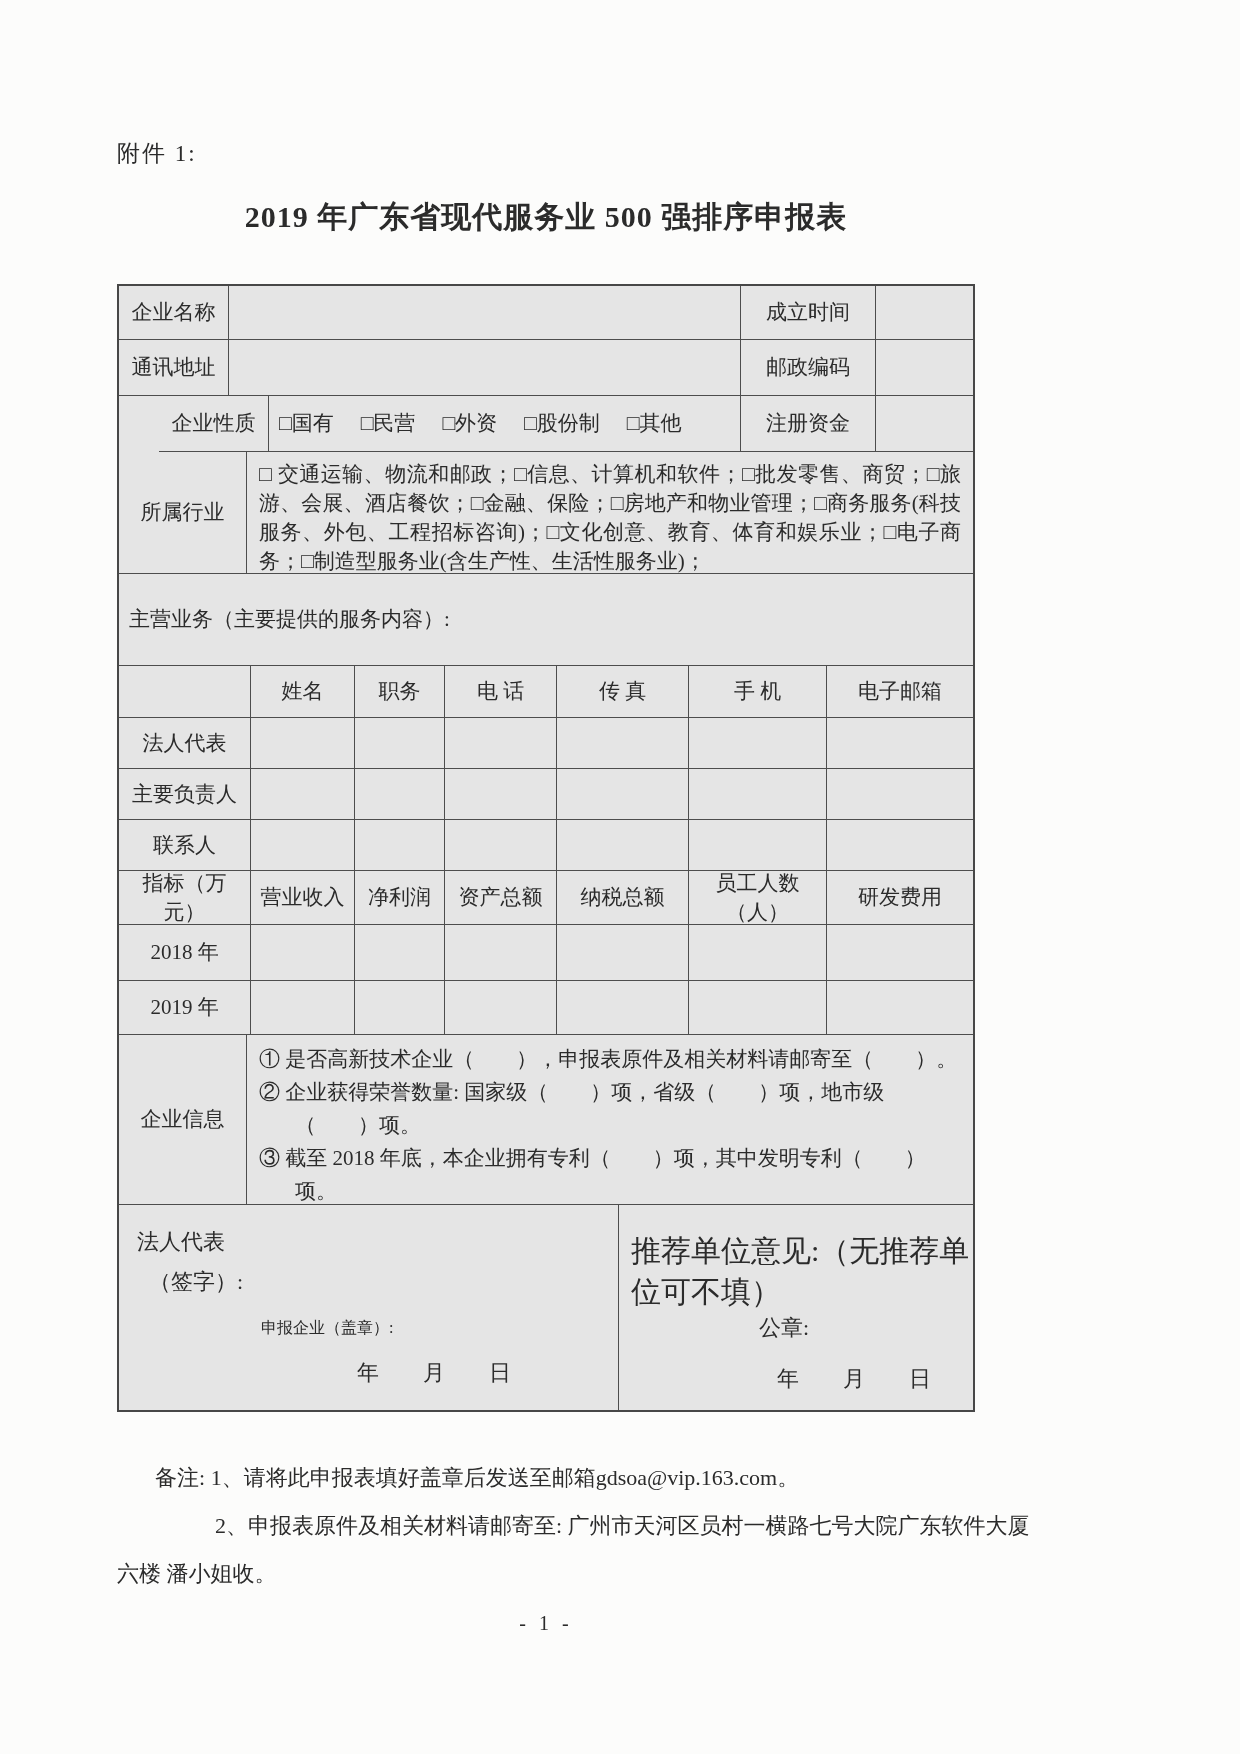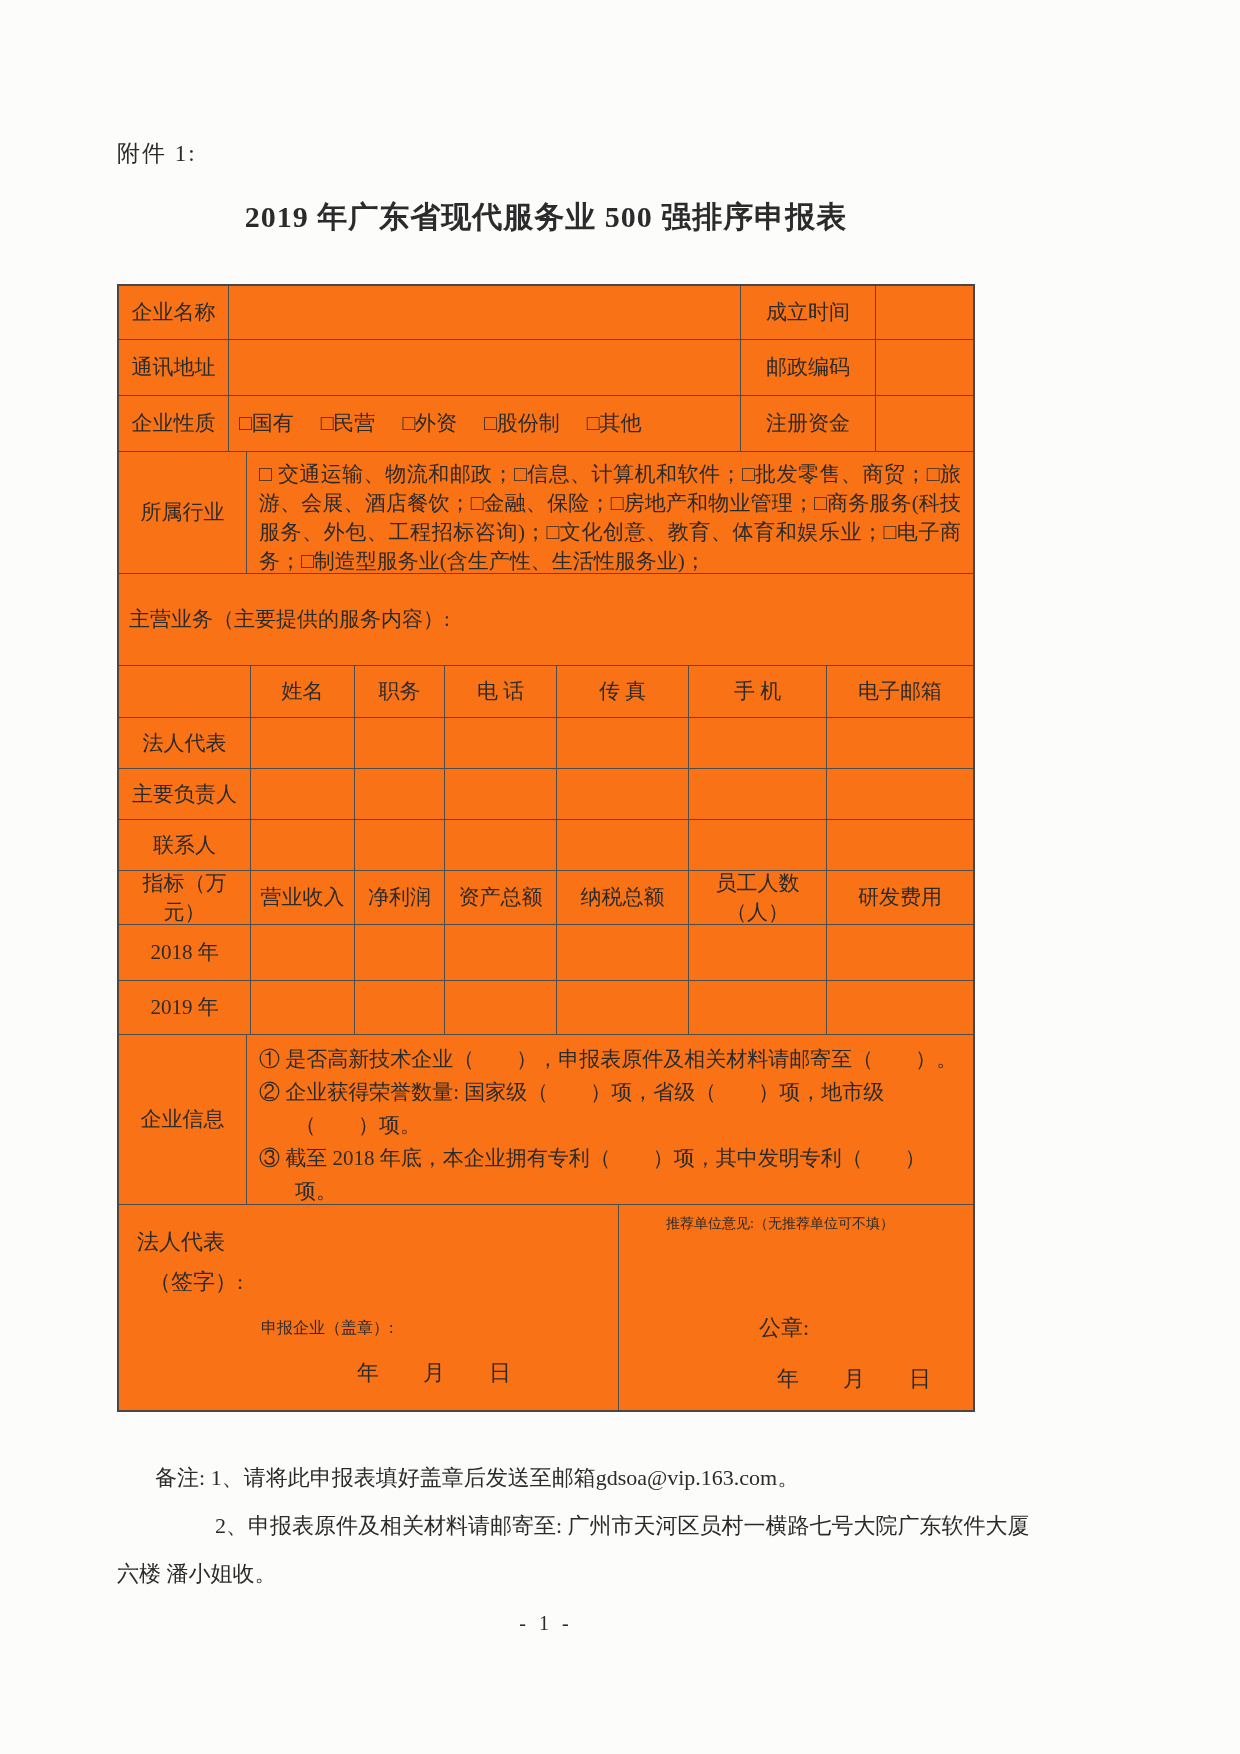--- a/index.html
+++ b/index.html
@@ -14,36 +14,36 @@
 
   .attachment { margin-top:138px; font-size:23px; letter-spacing:2px; }
   .doc-title {
     width:858px; margin-top:28px; text-align:center;
     font-size:30px; font-weight:bold; letter-spacing:1px;
     font-family:"Liberation Serif","DejaVu Serif",serif;
   }
 
   .formtable {
     width:858px; margin-top:46px;
-    border:2px solid #474747; background:#f97316;
+    border:2px solid #474747; background:#e5e5e5;
   }
   .row { display:grid; border-bottom:1.6px solid #4d4d4d; }
   .row:last-child { border-bottom:none; }
   .cell {
     border-right:1.6px solid #4d4d4d;
     display:flex; align-items:center;
     padding:0 10px; font-size:21px; line-height:1.35;
     overflow:hidden;
   }
   .cell:last-child { border-right:none; }
   .lab { justify-content:center; text-align:center; padding:0 4px; }
 
   .r-basic1 { grid-template-columns:110px 1fr 135px 97px; height:54px; }
   .r-basic2 { grid-template-columns:110px 1fr 135px 97px; height:56px; }
-  .r-nature { grid-template-columns:110px 1fr 135px 97px; height:56px; }
+  .r-nature { grid-template-columns:110px 1fr 135px 97px; height:56px;margin-left:40px; }
   .r-industry { grid-template-columns:128px 1fr; height:122px; }
   .r-mainbiz { grid-template-columns:1fr; height:92px; }
   .r-chead { grid-template-columns:132px 104px 90px 112px 132px 138px 1fr; height:52px; }
   .r-crow  { grid-template-columns:132px 104px 90px 112px 132px 138px 1fr; height:51px; }
   .r-ihead { grid-template-columns:132px 104px 90px 112px 132px 138px 1fr; height:54px; }
   .r-irow1 { grid-template-columns:132px 104px 90px 112px 132px 138px 1fr; height:56px; }
   .r-irow2 { grid-template-columns:132px 104px 90px 112px 132px 138px 1fr; height:54px; }
   .r-info { grid-template-columns:128px 1fr; height:170px; }
   .r-sign { grid-template-columns:500px 1fr; height:205px; }
 
@@ -54,21 +54,21 @@
   .options span:last-child { margin-right:0; }
 
   .info-list { padding:8px 10px 8px 12px; }
   .info-list div { line-height:33px; padding-left:36px; text-indent:-36px; font-size:21px; }
 
   .sign-left, .sign-right { position:relative; display:block; }
   .sl-1 { position:absolute; left:18px;  top:22px;  font-size:22px; }
   .sl-2 { position:absolute; left:30px;  top:62px;  font-size:22px; }
   .sl-3 { position:absolute; left:142px; top:112px; font-size:16px; }
   .sl-4 { position:absolute; left:238px; bottom:22px; font-size:22px; }
-  .sr-1 { position:absolute; left:12px;  top:10px;  font-size:14px;margin-left:35px; }
+  .sr-1 { position:absolute; left:12px;  top:26px;  font-size:30px; }
   .sr-2 { position:absolute; left:140px; top:108px; font-size:22px; }
   .sr-3 { position:absolute; left:158px; bottom:16px; font-size:22px; }
 
   .notes { margin-top:42px; font-size:22px; line-height:48px; width:1006px; }
   .note-line1 { margin-left:38px; }
   .note-line2 { margin-left:98px; }
   .note-line3 { margin-left:0; }
   .note-line4 { margin-left:98px; }
   .notes .mono { font-family:"Liberation Serif","DejaVu Serif",serif; }
 

